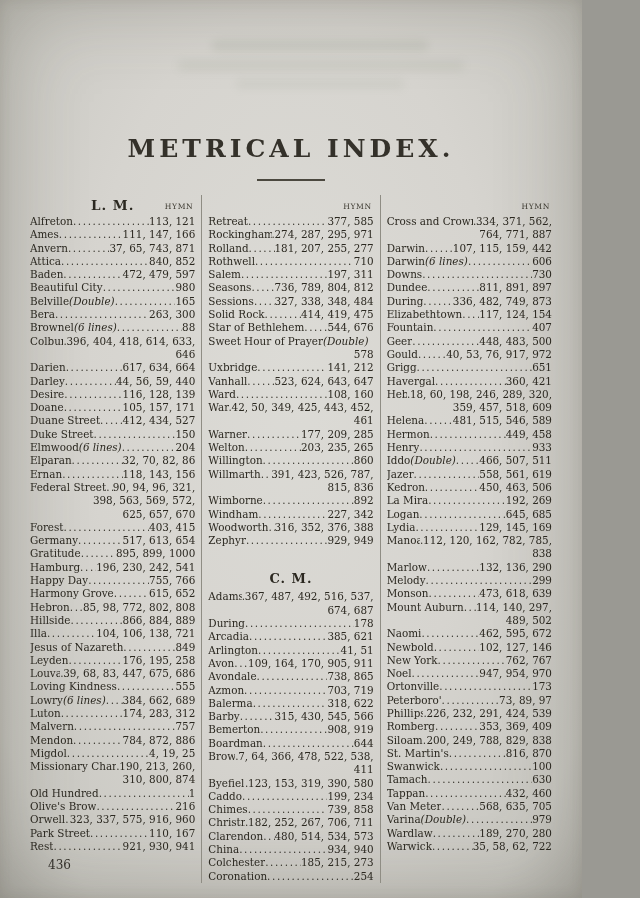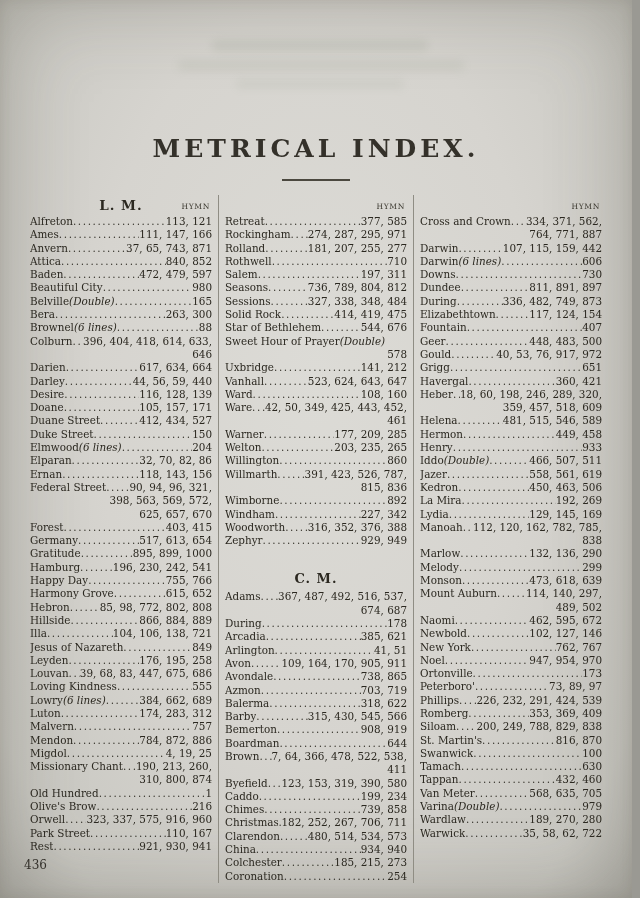--- a/index.html
+++ b/index.html
@@ -9,21 +9,21 @@
   }
   * { box-sizing: border-box; }
   html, body { margin: 0; padding: 0; }
   body {
     width: 640px; height: 898px;
     background: #9a9993;
     font-family: "DejaVu Serif", serif;
   }
   .page {
     position: relative;
-    width: 632px; height: 898px;
+    width: 582px; height: 898px;
     overflow: hidden;
     color: var(--ink);
     background: radial-gradient(ellipse at 50% 42%,
       #dcdbd6 0%, var(--paper) 50%, #c9c8c2 85%, var(--paper-edge) 100%);
     box-shadow: inset 0 0 85px rgba(70, 65, 52, 0.30),
                 inset 0 0 14px rgba(70, 65, 52, 0.12);
   }
   
   .ghost {
     position: absolute;
@@ -114,21 +114,21 @@
     font-weight: bold;
     font-size: 13px;
     line-height: 15px;
     padding: 6px 0 4px;
     letter-spacing: 1px;
     margin-top: 18px;
   }
 
   .page-number {
     position: absolute;
-    left: 24px; top: 858px;
+    left: 48px; top: 858px;
     font-size: 12px;
     color: #33302a;
   }
 </style>
 </head>
 <body>
 
 <div class="page">
 
   <div class="ghost g1"></div>
@@ -705,20 +705,25 @@
             <span class="nm">Kedron</span>
             <span class="leader"></span>
             <span class="nums">450, 463, 506</span>
           </div>
           <div class="line">
             <span class="nm">La Mira</span>
             <span class="leader"></span>
             <span class="nums">192, 269</span>
           </div>
           <div class="line">
+            <span class="nm">Logan</span>
+            <span class="leader"></span>
+            <span class="nums">645, 685</span>
+          </div>
+          <div class="line">
             <span class="nm">Lydia</span>
             <span class="leader"></span>
             <span class="nums">129, 145, 169</span>
           </div>
           <div class="line">
             <span class="nm">Manoah</span>
             <span class="leader"></span>
             <span class="nums">112, 120, 162, 782, 785,</span>
           </div>
           <div class="cont">838</div>

